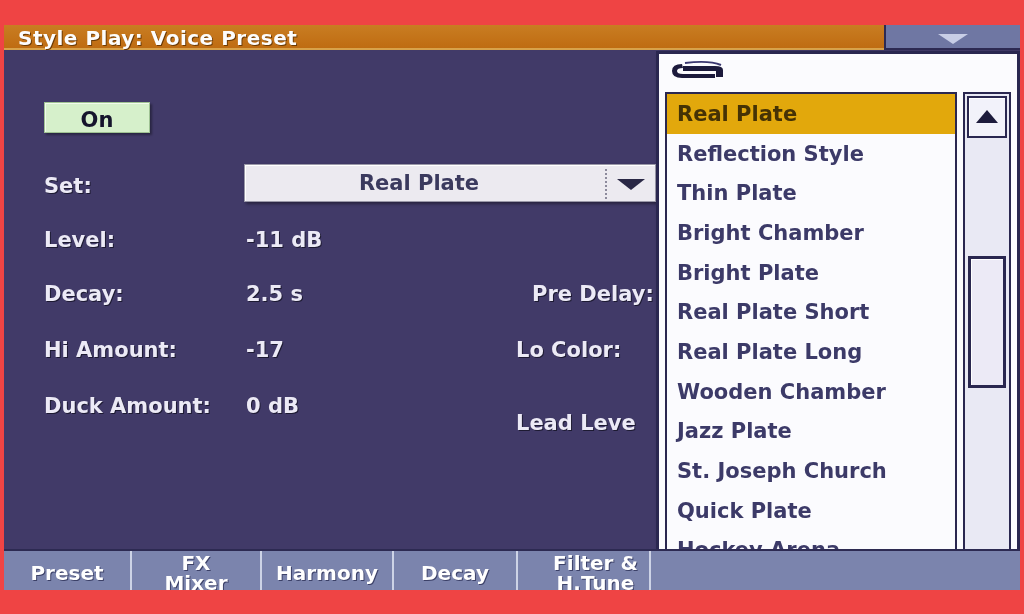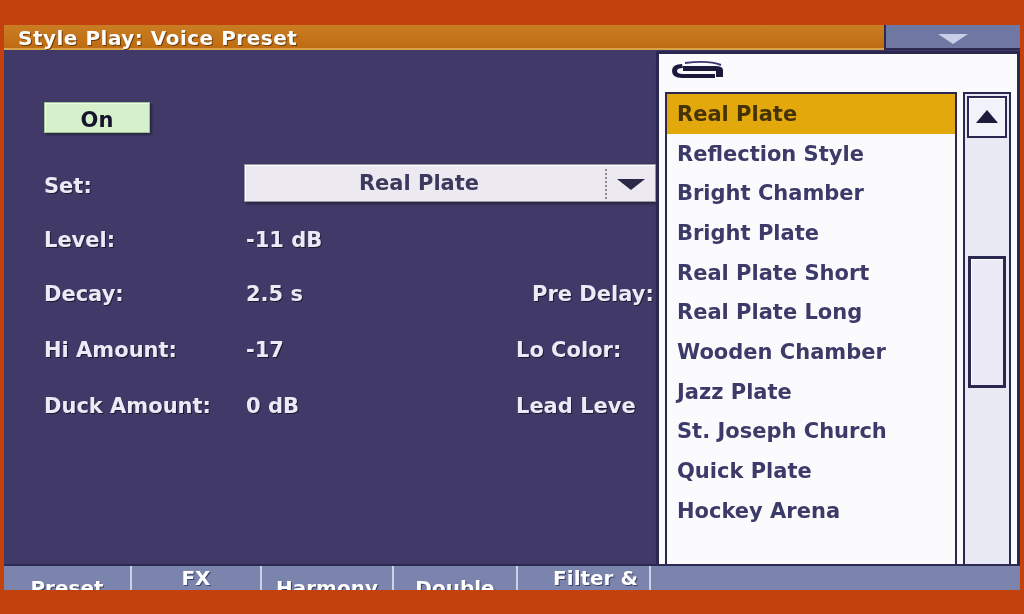--- a/index.html
+++ b/index.html
@@ -1,20 +1,20 @@
 <!DOCTYPE html>
 <html><head>
 <meta charset="utf-8">
 <style>
   html,body{margin:0;padding:0;background:#000;}
   body{width:1024px;height:614px;overflow:hidden;
        font-family:"DejaVu Sans",sans-serif;}
 
   
-  #screen{position:absolute;left:0;top:0;width:1024px;height:614px;background:#c2410c;}
+  #screen{position:absolute;left:0;top:0;width:1024px;height:614px;background:#ef4444;}
 
   
   #lcd{position:absolute;left:4px;top:25px;width:1016px;height:565px;
        background:#413a68;overflow:hidden;}
 
   
   #titlebar{position:absolute;left:0;top:0;width:1016px;height:25px;
             background:linear-gradient(#c97d22,#bf6c12);
             border-bottom:2px solid #d8a24a;box-sizing:border-box;}
   #title-text{position:absolute;left:14px;top:1px;color:#fdfdfd;
@@ -46,37 +46,37 @@
   #val-level{left:242px;top:203px;}
   #lbl-decay{left:40px;top:257px;}
   #val-decay{left:242px;top:257px;}
   #lbl-hicolor{left:40px;top:313px;}
   #val-hicolor{left:242px;top:313px;}
   #lbl-duck{left:40px;top:369px;}
   #val-duck{left:242px;top:369px;}
 
   #lbl-predelay{left:528px;top:257px;}
   #lbl-locolor{left:512px;top:313px;}
-  #lbl-leadlevel{left:512px;top:369px;}
+  #lbl-leadlevel{left:512px;top:386px;}
 
   
   #set-combo{position:absolute;left:240px;top:139px;width:412px;height:38px;
              background:#eceaf0;border:1px solid #9a98a8;
              box-shadow:inset 1px 1px 0 #ffffff, 2px 2px 3px rgba(0,0,0,.4);
              box-sizing:border-box;}
   #set-combo-value{position:absolute;left:0;right:62px;top:6px;
                    text-align:center;color:#3b3a5e;font-size:21px;font-weight:bold;}
   #set-combo-sep{position:absolute;right:48px;top:4px;width:0;height:30px;
                  border-left:2px dotted #8c8a9c;}
   #set-combo-arrow{position:absolute;right:10px;top:14px;width:0;height:0;
                    border-left:14px solid transparent;border-right:14px solid transparent;
                    border-top:11px solid #2a2846;}
 
   
-  #tabbar{position:absolute;left:0;top:539px;width:1016px;height:45px;
+  #tabbar{position:absolute;left:0;top:524px;width:1016px;height:45px;
           background:#7b84ad;border-top:2px solid #2d2a52;box-sizing:border-box;
           display:flex;}
   .tab{flex:0 0 auto;height:43px;border-right:2px solid #cdd3e6;
        display:flex;align-items:center;justify-content:center;
        color:#ffffff;font-size:20px;font-weight:bold;line-height:1.0;
        text-align:center;text-shadow:1px 1px 0 #3c4168;box-sizing:border-box;}
   .tab .l2{display:block;}
 
   
   #popup{position:absolute;left:652px;top:26px;width:364px;height:564px;
@@ -162,20 +162,23 @@
       </div>
 
       <div id="list">
           <div class="row sel">
             <span>Real Plate</span>
           </div>
           <div class="row">
             <span>Reflection Style</span>
           </div>
           <div class="row">
+            <span>Thin Plate</span>
+          </div>
+          <div class="row">
             <span>Bright Chamber</span>
           </div>
           <div class="row">
             <span>Bright Plate</span>
           </div>
           <div class="row">
             <span>Real Plate Short</span>
           </div>
           <div class="row">
             <span>Real Plate Long</span>
@@ -212,21 +215,21 @@
         <div class="tab" style="width: 128px;">
           <div><span>Preset</span></div>
         </div>
         <div class="tab" style="width: 130px;">
           <div><span>FX</span><span class="l2">Mixer</span></div>
         </div>
         <div class="tab" style="width: 132px;">
           <div><span>Harmony</span></div>
         </div>
         <div class="tab" style="width: 124px;">
-          <div><span>Double</span></div>
+          <div><span>Decay</span></div>
         </div>
         <div class="tab" style="width: 133px; padding-left: 24px;">
           <div><span>Filter &amp;</span><span class="l2">H.Tune</span></div>
         </div>
       </div>
 
   </div>
 </div>
 
 </body></html>

